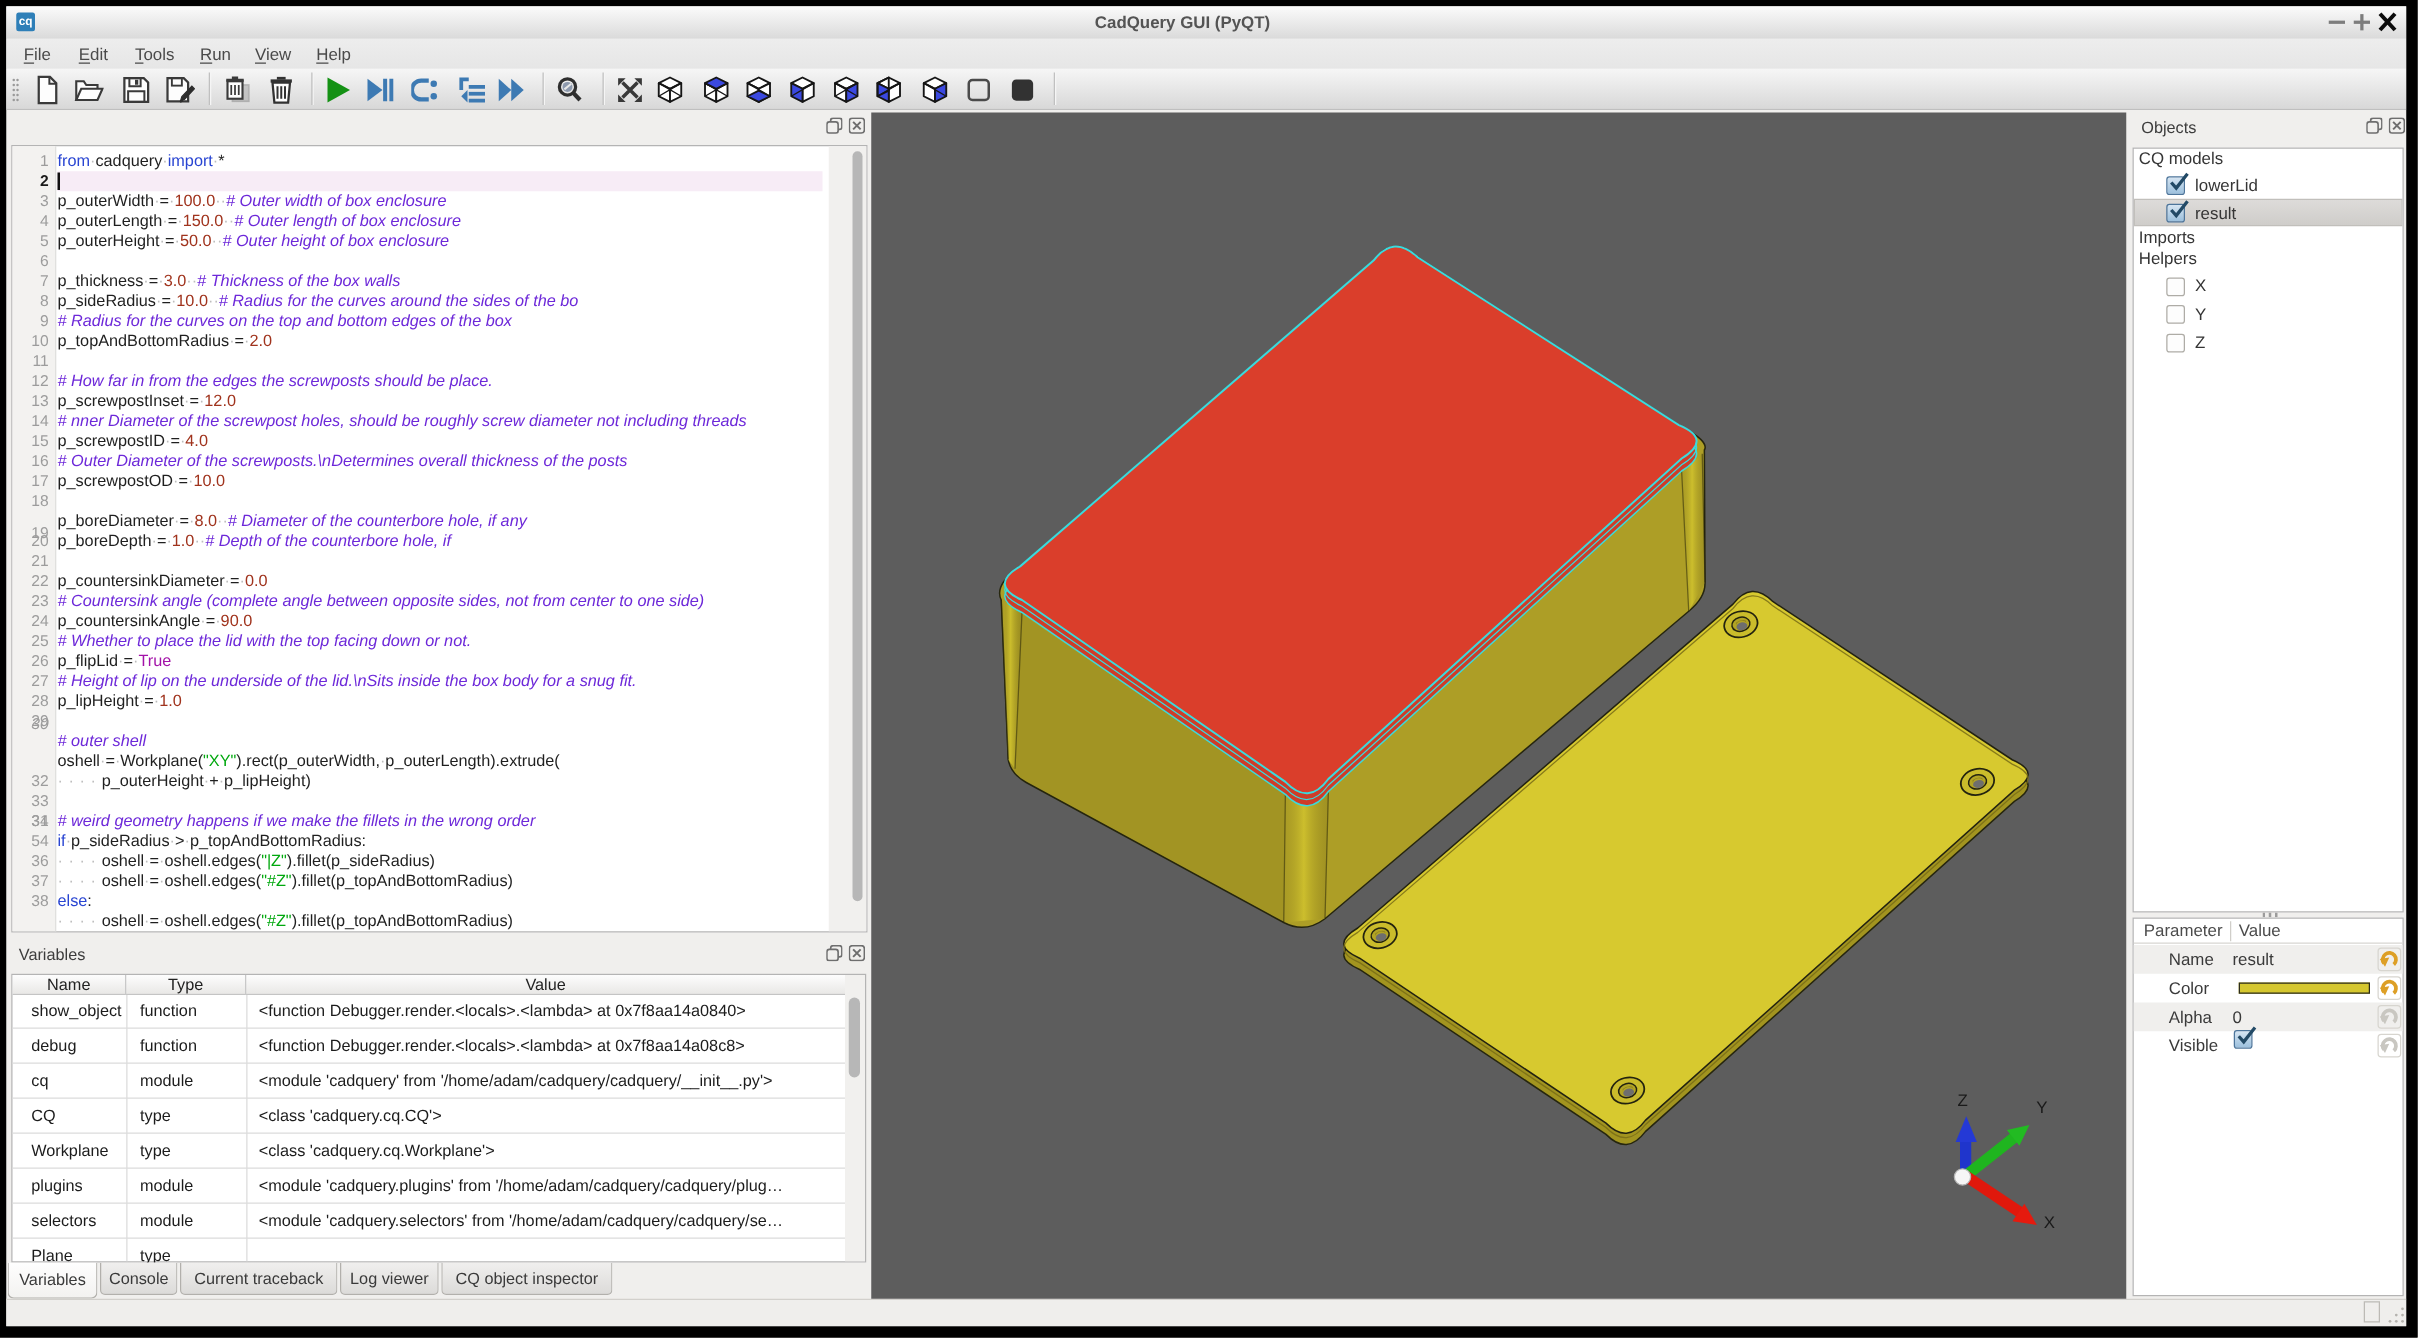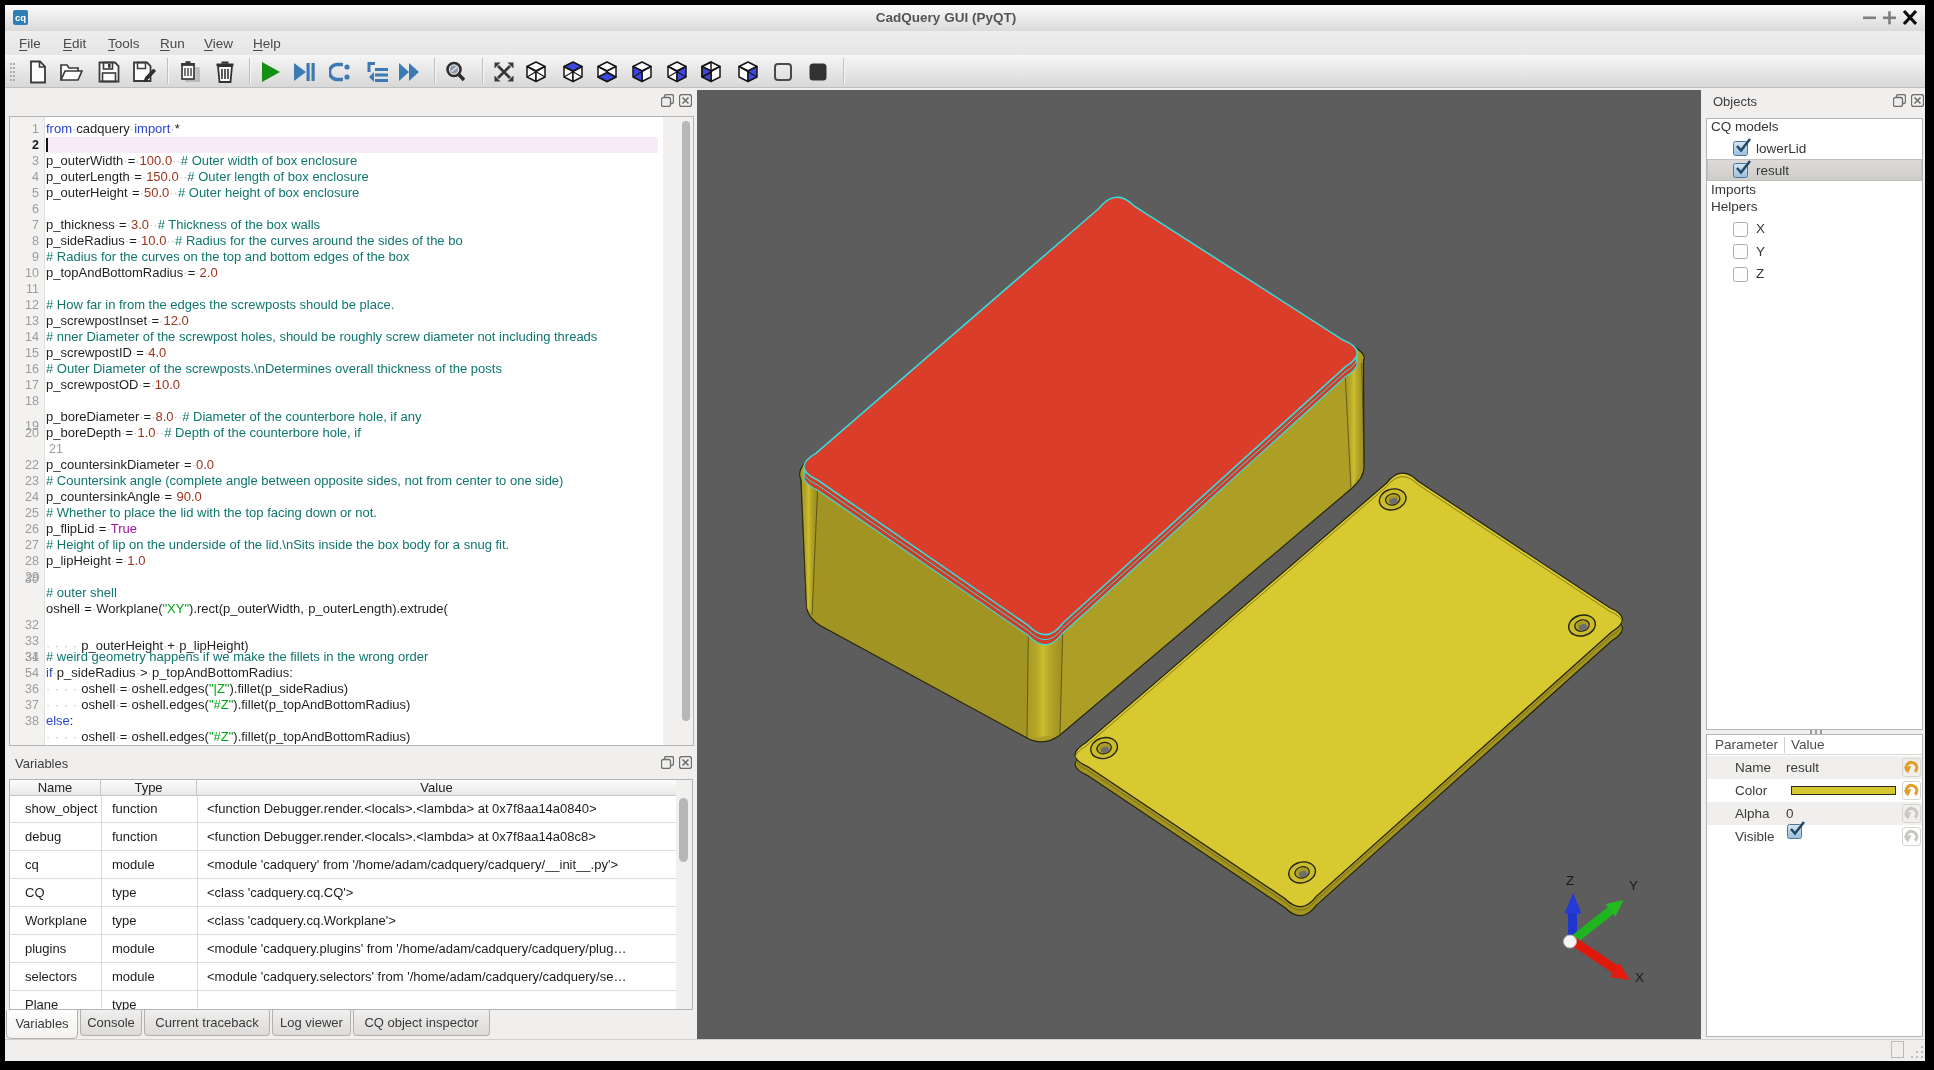--- a/index.html
+++ b/index.html
@@ -16,21 +16,21 @@
 #toolbar{position:absolute;left:0;top:50px;width:100%;height:33px;background:linear-gradient(#f6f6f6,#d8d8d8);border-bottom:1px solid #bfbfbf}
 .ti{position:absolute;top:5px;width:24px;height:24px}
 .tsep{position:absolute;top:3px;width:1px;height:26px;background:#c0c0c0;box-shadow:1px 0 0 #f5f5f5}
 .dockbar{position:absolute;height:27px;font-size:13px;color:#3c3c3c}
 .dockbar .dt{position:absolute;left:10px;top:0;line-height:27px}
 .dkbtn{position:absolute;top:6px;width:13px;height:13px}
 .white{background:#fff;border:1px solid #b4b4b4}
 
 .cl{position:absolute;left:41px;height:16px;line-height:16px;font-size:13px;color:#1f1f1f;white-space:pre}
 .ln{position:absolute;left:0;width:34px;height:16px;line-height:16px;font-size:12.5px;color:#9c9c9c;text-align:right}
-.k{color:#2945d2}.n{color:#a0331d}.c{color:#0f766e;}.s{color:#00a80e}.T{color:#a312a8}.w{color:#bdbdbd;font-style:normal}
+.k{color:#2945d2}.n{color:#a0331d}.c{color:#6d28d9;font-style:italic}.s{color:#00a80e}.T{color:#a312a8}.w{color:#bdbdbd;font-style:normal}
 .ind{letter-spacing:4.5px}
 
 .vrow{position:absolute;left:5px;width:666px;height:28px;border-bottom:1px solid #dcdcdc;font-size:13px;color:#1c1c1c}
 .vrow div{position:absolute;top:0;height:28px;line-height:28px;white-space:nowrap;overflow:hidden}
 .vc1{left:15px;width:80px}.vc2{left:102px;width:88px}.vc3{left:197px;width:462px}
 
 .tab{position:absolute;font-size:13px;color:#3a3a3a;text-align:center;background:linear-gradient(#f0efee,#dcdbd9);border:1px solid #b2b0ac;border-top:none;border-radius:0 0 4px 4px;line-height:26px}
 
 .trow{position:absolute;font-size:13.5px;color:#353535;line-height:16px}
 .cb{position:absolute;width:15px;height:15px;border:1px solid #4d759b;border-radius:2.5px;background:linear-gradient(#d6e5f2,#9cc0dd)}
@@ -270,42 +270,42 @@
 <div class="cl" style="top:340px">p_screwpostID<i class="w">·</i>=<i class="w">·</i><span class="n">4.0</span></div>
 <div class="ln" style="top:356px;">16</div>
 <div class="cl" style="top:356px"><span class="c"># Outer Diameter of the screwposts.\nDetermines overall thickness of the posts</span></div>
 <div class="ln" style="top:372px;">17</div>
 <div class="cl" style="top:372px">p_screwpostOD<i class="w">·</i>=<i class="w">·</i><span class="n">10.0</span></div>
 <div class="ln" style="top:388px;">18</div>
 <div class="ln" style="top:392px;margin-top:21px;">19</div>
 <div class="cl" style="top:404px">p_boreDiameter<i class="w">·</i>=<i class="w">·</i><span class="n">8.0</span><i class="w">··</i><span class="c"># Diameter of the counterbore hole, if any</span></div>
 <div class="ln" style="top:420px;">20</div>
 <div class="cl" style="top:420px">p_boreDepth<i class="w">·</i>=<i class="w">·</i><span class="n">1.0</span><i class="w">··</i><span class="c"># Depth of the counterbore hole, if</span></div>
-<div class="ln" style="top:436px;margin-left:24px;">21</div>
+<div class="ln" style="top:436px;">21</div>
 <div class="ln" style="top:452px;">22</div>
 <div class="cl" style="top:452px">p_countersinkDiameter<i class="w">·</i>=<i class="w">·</i><span class="n">0.0</span></div>
 <div class="ln" style="top:468px;">23</div>
 <div class="cl" style="top:468px"><span class="c"># Countersink angle (complete angle between opposite sides, not from center to one side)</span></div>
 <div class="ln" style="top:484px;">24</div>
 <div class="cl" style="top:484px">p_countersinkAngle<i class="w">·</i>=<i class="w">·</i><span class="n">90.0</span></div>
 <div class="ln" style="top:500px;">25</div>
 <div class="cl" style="top:500px"><span class="c"># Whether to place the lid with the top facing down or not.</span></div>
 <div class="ln" style="top:516px;">26</div>
 <div class="cl" style="top:516px">p_flipLid<i class="w">·</i>=<i class="w">·</i><span class="T">True</span></div>
 <div class="ln" style="top:532px;">27</div>
 <div class="cl" style="top:532px"><span class="c"># Height of lip on the underside of the lid.\nSits inside the box body for a snug fit.</span></div>
 <div class="ln" style="top:548px;">28</div>
 <div class="cl" style="top:548px">p_lipHeight<i class="w">·</i>=<i class="w">·</i><span class="n">1.0</span></div>
 <div class="ln" style="top:564px;">29</div>
 <div class="ln" style="top:566px;font-style:italic;">30</div>
 <div class="cl" style="top:580px"><span class="c"># outer shell</span></div>
 <div class="ln" style="top:608px;margin-top:36px;">31</div>
 <div class="cl" style="top:596px">oshell<i class="w">·</i>=<i class="w">·</i>Workplane(<span class="s">"XY"</span>).rect(p_outerWidth,<i class="w">·</i>p_outerLength).extrude(</div>
 <div class="ln" style="top:612px;">32</div>
-<div class="cl" style="top:633px"><i class="w ind">····</i>p_outerHeight<i class="w">·</i>+<i class="w">·</i>p_lipHeight)</div>
+<div class="cl" style="top:612px"><i class="w ind">····</i>p_outerHeight<i class="w">·</i>+<i class="w">·</i>p_lipHeight)</div>
 <div class="ln" style="top:628px;">33</div>
 <div class="ln" style="top:644px;">34</div>
 <div class="cl" style="top:644px"><span class="c"># weird geometry happens if we make the fillets in the wrong order</span></div>
 <div class="ln" style="top:660px;">54</div>
 <div class="cl" style="top:660px"><span class="k">if</span><i class="w">·</i>p_sideRadius<i class="w">·</i>&gt;<i class="w">·</i>p_topAndBottomRadius:</div>
 <div class="ln" style="top:676px;">36</div>
 <div class="cl" style="top:676px"><i class="w ind">····</i>oshell<i class="w">·</i>=<i class="w">·</i>oshell.edges(<span class="s">"|Z"</span>).fillet(p_sideRadius)</div>
 <div class="ln" style="top:692px;">37</div>
 <div class="cl" style="top:692px"><i class="w ind">····</i>oshell<i class="w">·</i>=<i class="w">·</i>oshell.edges(<span class="s">"#Z"</span>).fillet(p_topAndBottomRadius)</div>
 <div class="ln" style="top:708px;">38</div>

